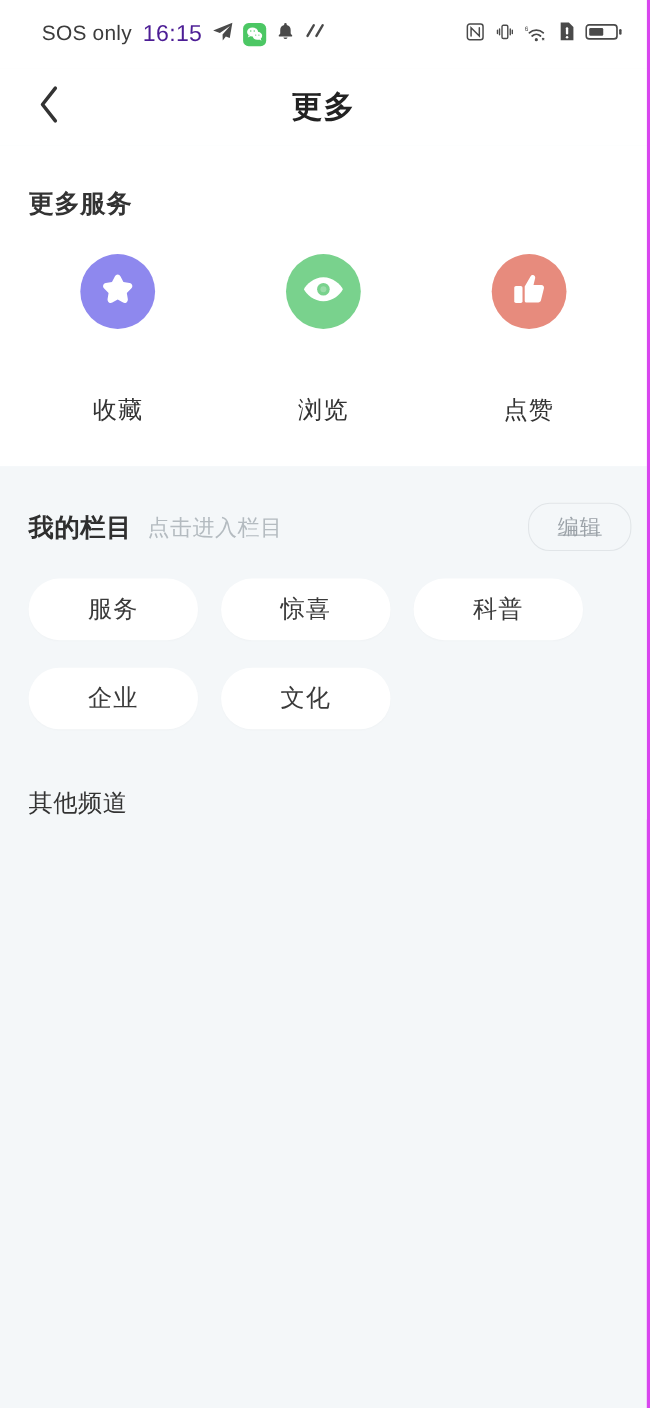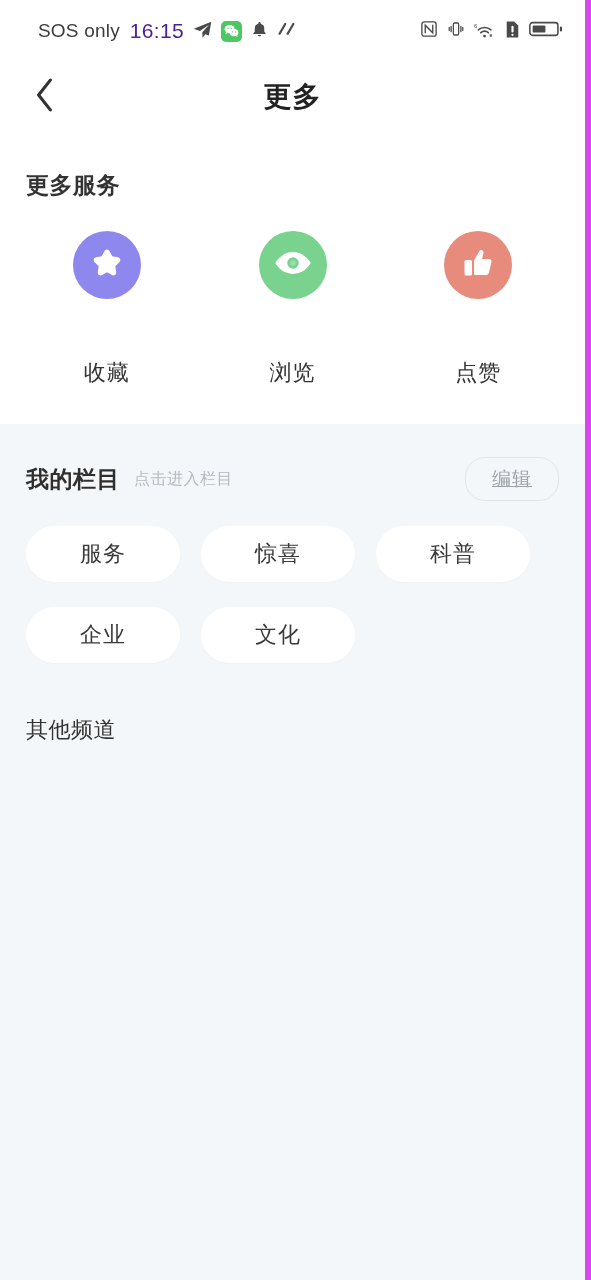--- a/index.html
+++ b/index.html
@@ -10,21 +10,21 @@
     background: #ffffff;
     font-family: "Liberation Sans", "DejaVu Sans", sans-serif;
     overflow: hidden;
   }
 
   .phone {
     position: relative;
     width: 591px;
     height: 1280px;
     background: #f4f7f9;
-    border-right: 6px solid #d946ef;
+    border-right: 3px solid #d946ef;
     overflow: hidden;
   }
 
   
   .status-bar {
     position: relative;
     height: 62px;
     background: #ffffff;
     display: flex;
     align-items: center;
@@ -129,36 +129,36 @@
   .service-label {
     margin-top: 19px;
     font-size: 22px;
     color: #333333;
     letter-spacing: 1px;
   }
 
   
   .columns-block {
     background: #f4f7f9;
-    padding: 34px 26px 0 26px;
+    padding: 34px 14px 0 26px;
   }
   .columns-head {
     display: flex;
     align-items: center;
     position: relative;
     height: 42px;
   }
   .columns-title {
     font-size: 23px;
     font-weight: 600;
     color: #2f2f2f;
     letter-spacing: 0.5px;
   }
   .columns-hint {
-    font-size: 16px;
+    font-size: 20px;
     color: #b4bbc0;
     margin-left: 14px;
     letter-spacing: 0.5px;
   }
   .edit-btn {
     position: absolute;
     right: 0;
     top: 50%;
     transform: translateY(-50%);
     padding: 8px 26px;

